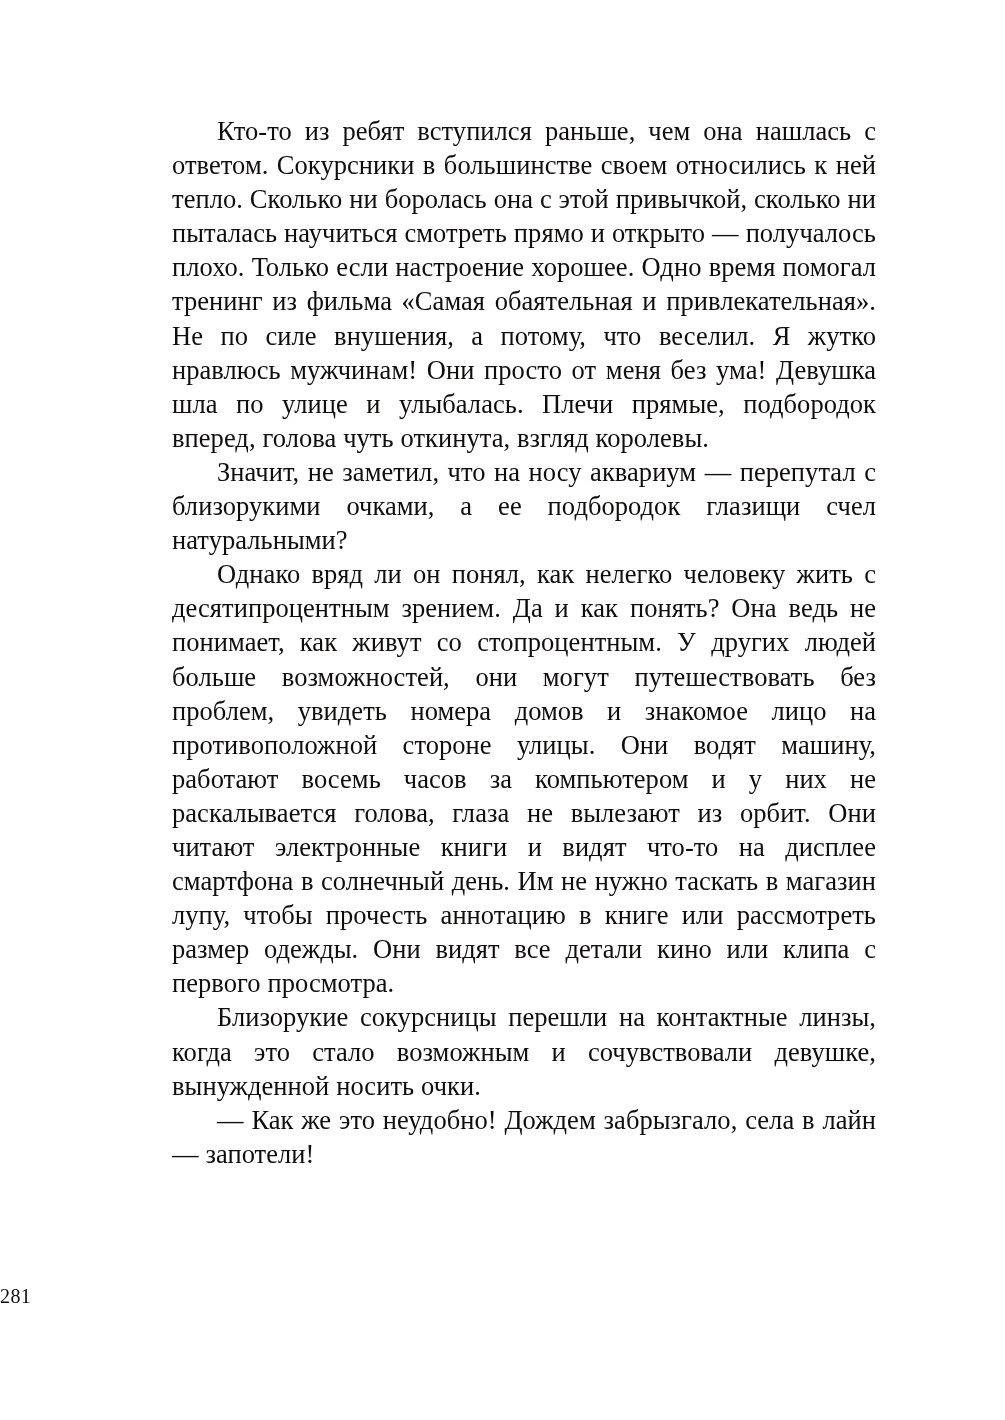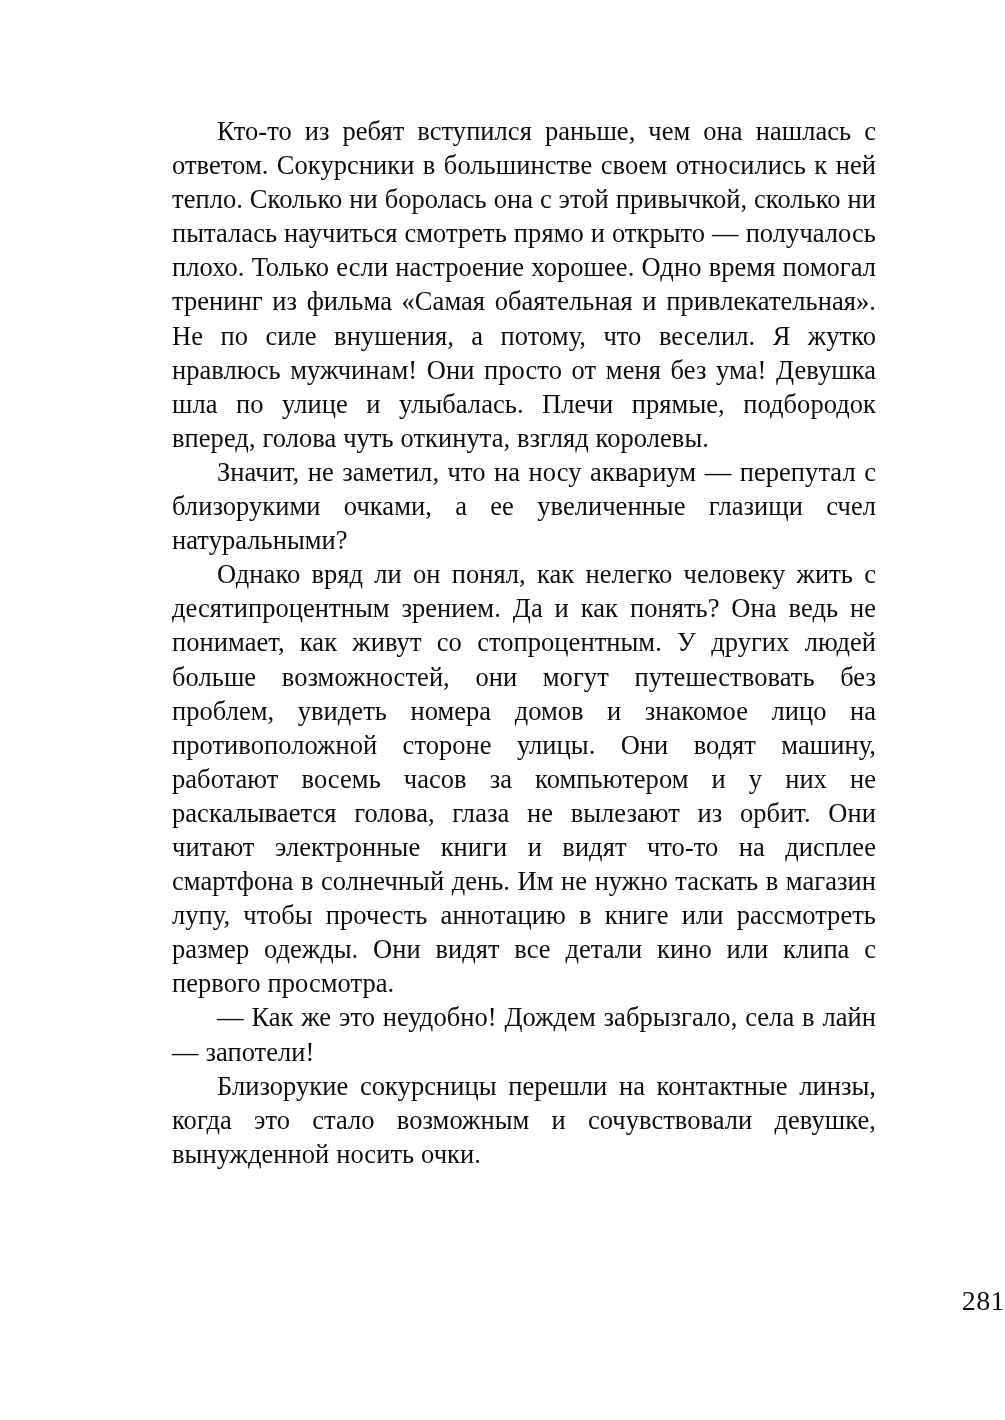--- a/index.html
+++ b/index.html
@@ -43,35 +43,35 @@
 
   .para.last-line-left {
     text-align-last: left;
   }
 
   .page-number {
     position: absolute;
     left: 0;
     right: 0;
     top: 1285px;
-    text-align: right;
+    text-align: left;
     font-family: "Liberation Serif", "DejaVu Serif", serif;
-    font-size: 28px;
+    font-size: 20px;
     color: #100d0c;
     letter-spacing: 0.4px;
   }
 </style>
 </head>
 <body>
 
 <div class="page">
 
   <div class="text-block">
     <p class="para last-line-left">Кто-то из ребят вступился раньше, чем она нашлась с ответом. Сокурсники в большинстве своем относились к ней тепло. Сколько ни боролась она с этой привычкой, сколько ни пыталась научиться смотреть прямо и открыто — получалось плохо. Только если настроение хорошее. Одно время помогал тренинг из фильма «Самая обаятельная и привлекательная». Не по силе внушения, а потому, что веселил. Я жутко нравлюсь мужчинам! Они просто от меня без ума! Девушка шла по улице и улыбалась. Плечи прямые, подбородок вперед, голова чуть откинута, взгляд королевы.</p>
-    <p class="para last-line-left">Значит, не заметил, что на носу аквариум — перепутал с близорукими очками, а ее увеличенные глазищи счел натуральными?</p>
+    <p class="para last-line-left">Значит, не заметил, что на носу аквариум — перепутал с близорукими очками, а ее подбородок глазищи счел натуральными?</p>
     <p class="para last-line-left">Однако вряд ли он понял, как нелегко человеку жить с десятипроцентным зрением. Да и как понять? Она ведь не понимает, как живут со стопроцентным. У других людей больше возможностей, они могут путешествовать без проблем, увидеть номера домов и знакомое лицо на противоположной стороне улицы. Они водят машину, работают восемь часов за компьютером и у них не раскалывается голова, глаза не вылезают из орбит. Они читают электронные книги и видят что-то на дисплее смартфона в солнечный день. Им не нужно таскать в магазин лупу, чтобы прочесть аннотацию в книге или рассмотреть размер одежды. Они видят все детали кино или клипа с первого просмотра.</p>
+    <p class="para last-line-left">Близорукие сокурсницы перешли на контактные линзы, когда это стало возможным и сочувствовали девушке, вынужденной носить очки.</p>
     <p class="para last-line-left">— Как же это неудобно! Дождем забрызгало, села в лайн — запотели!</p>
-    <p class="para last-line-left">Близорукие сокурсницы перешли на контактные линзы, когда это стало возможным и сочувствовали девушке, вынужденной носить очки.</p>
   </div>
 
   <div class="page-number">281</div>
 
 </div>
 
 </body></html>

